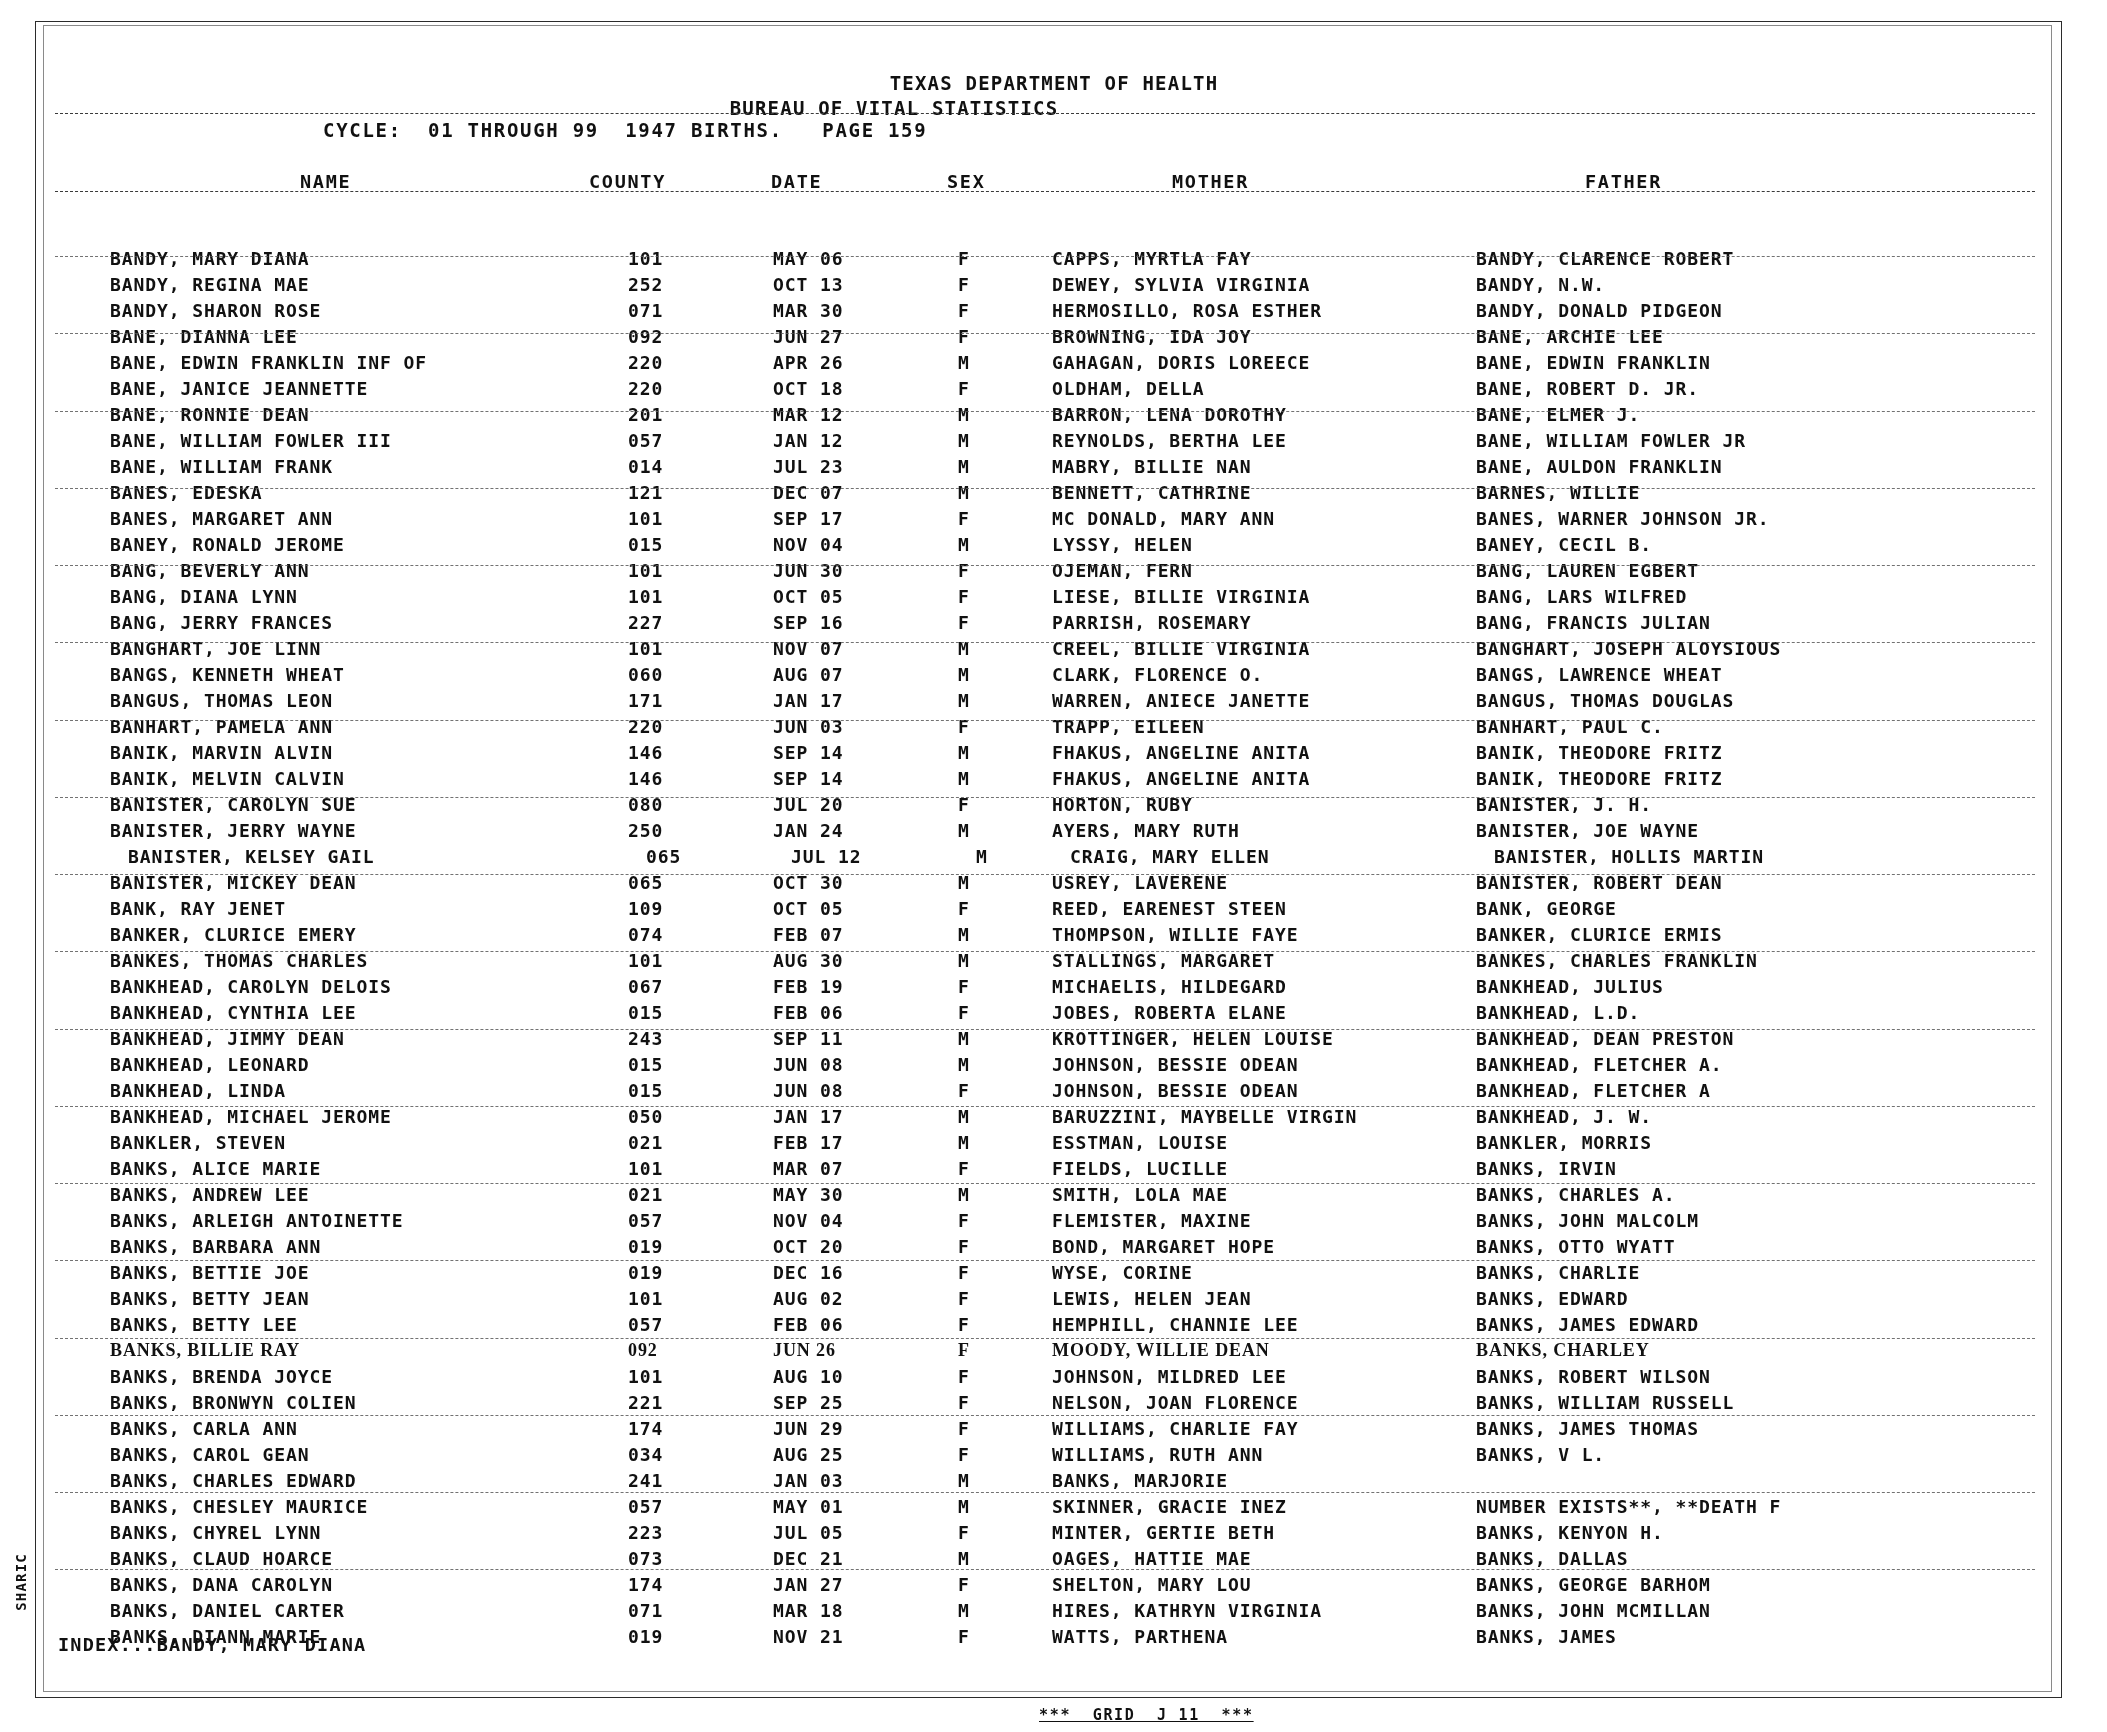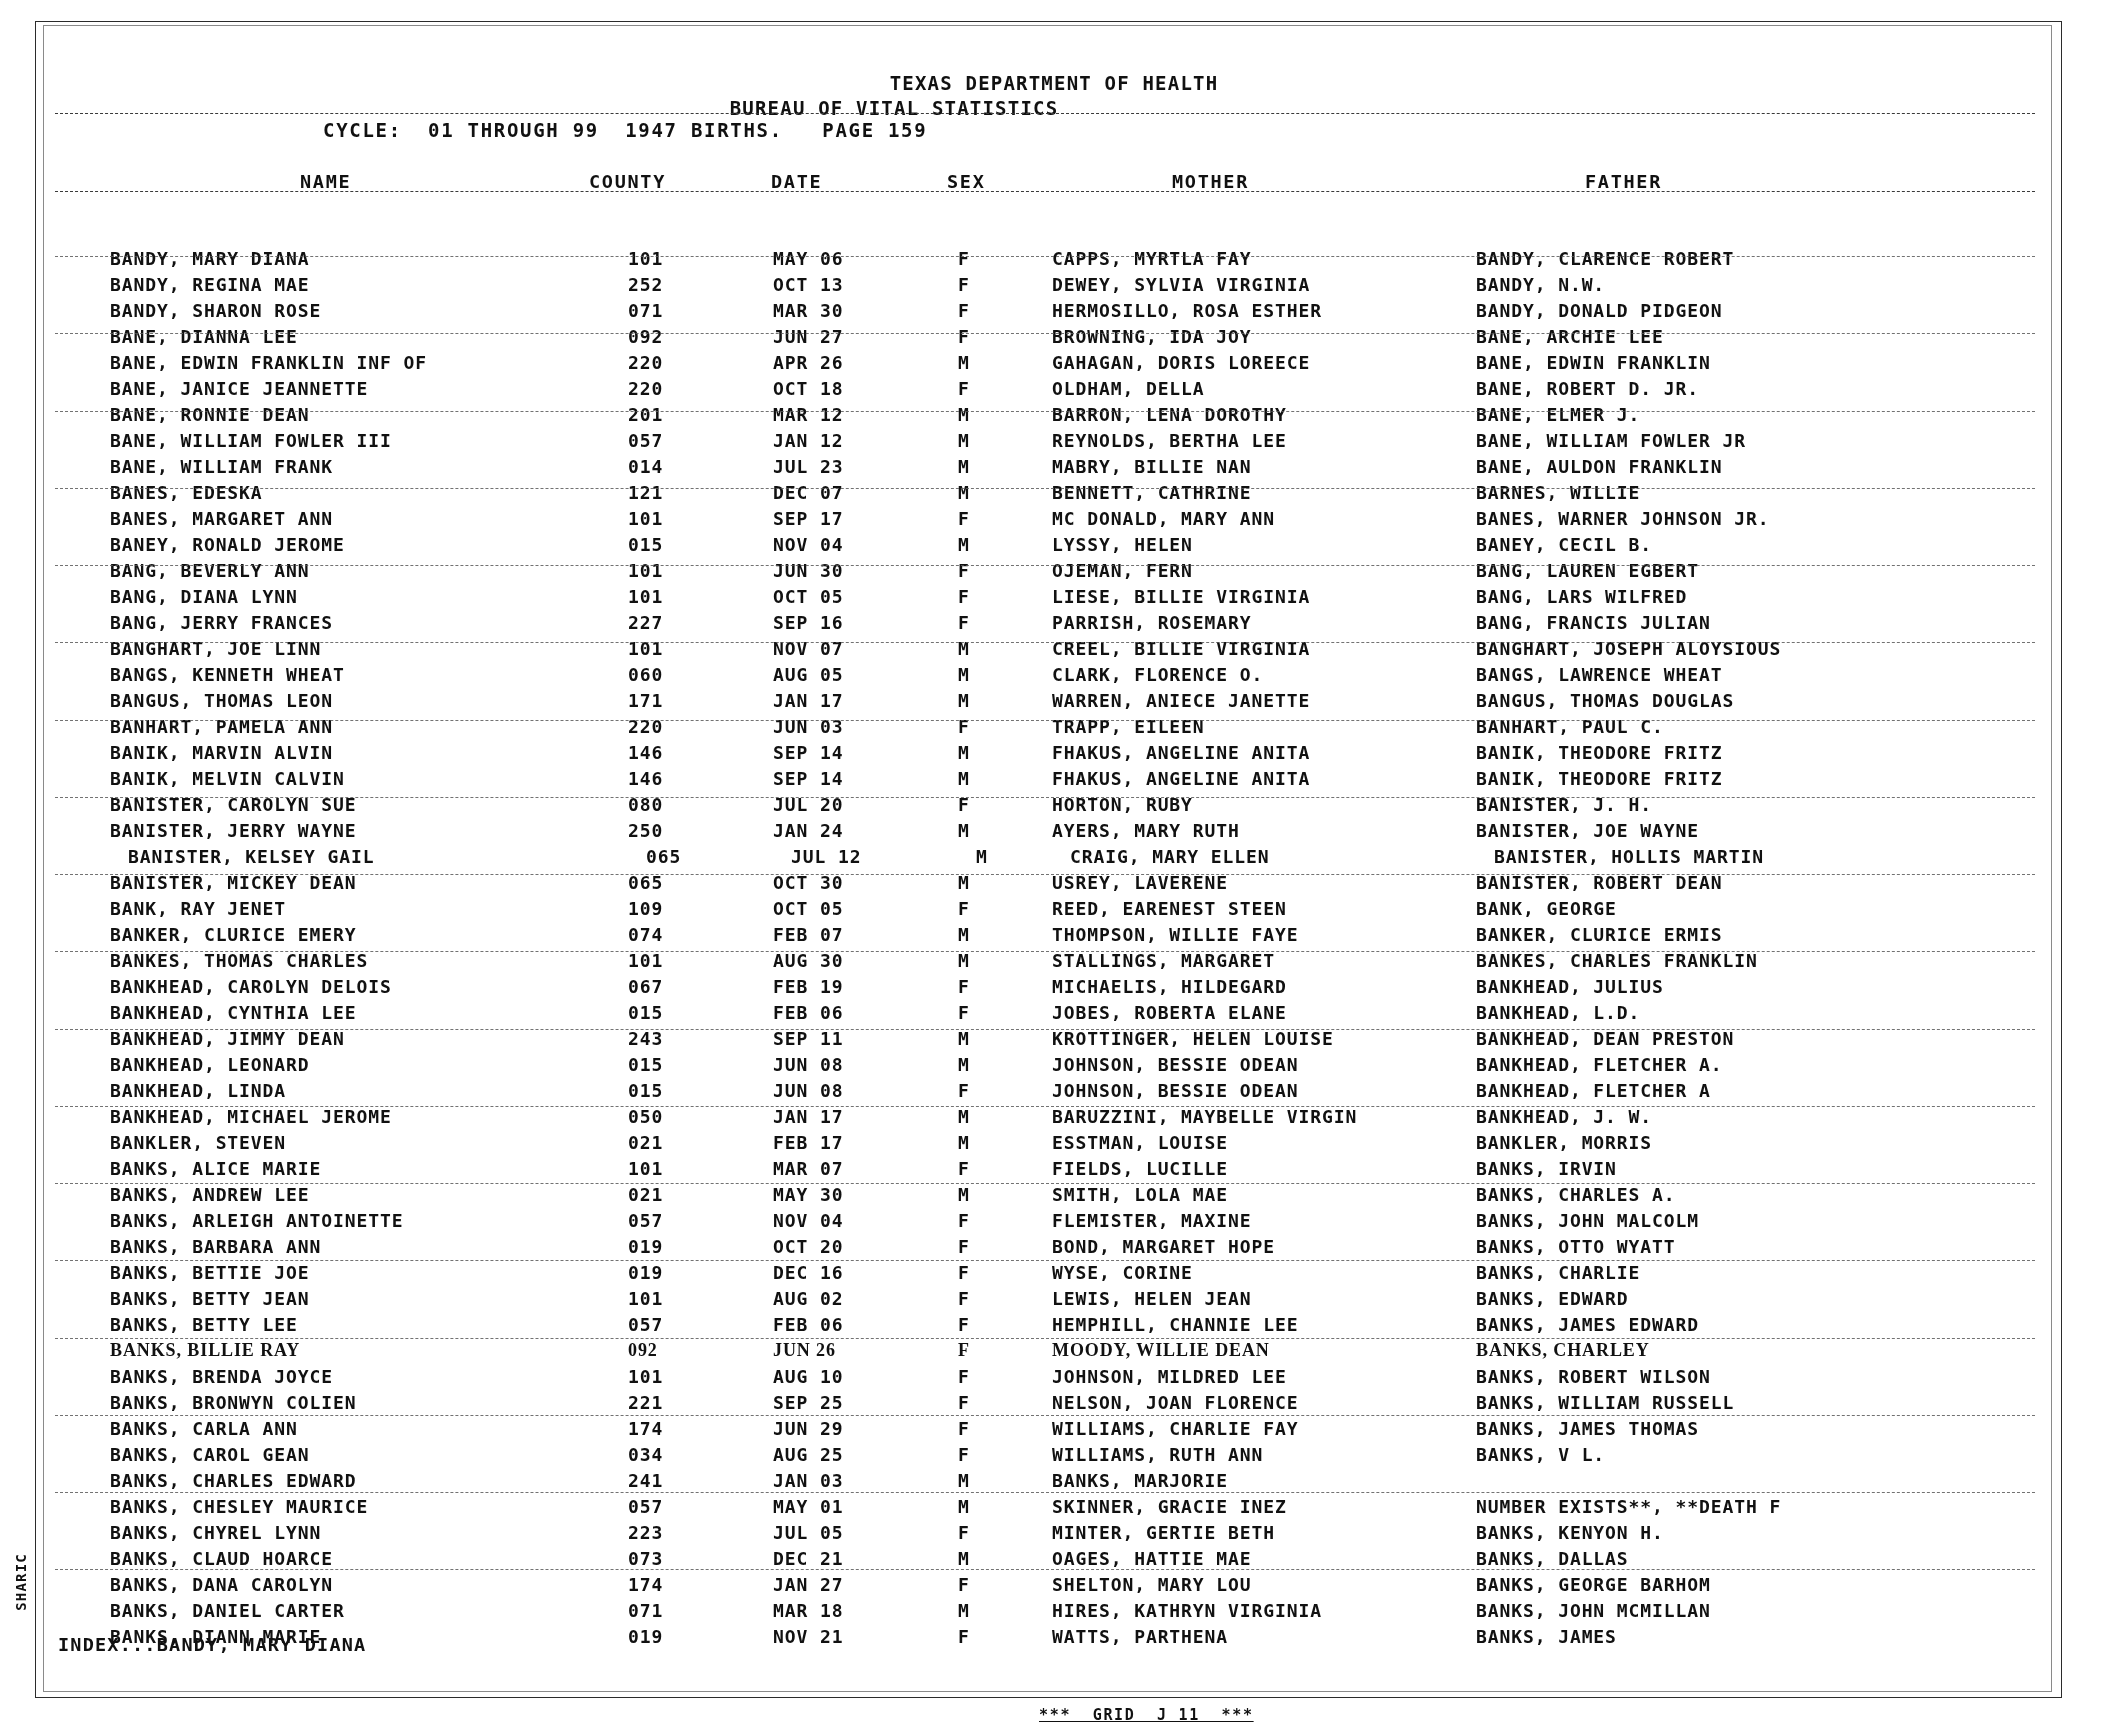--- a/index.html
+++ b/index.html
@@ -308,21 +308,21 @@
         <span class="cell c-county">101</span>
         <span class="cell c-date">NOV 07</span>
         <span class="cell c-sex">M</span>
         <span class="cell c-mother">CREEL, BILLIE VIRGINIA</span>
         <span class="cell c-father">BANGHART, JOSEPH ALOYSIOUS</span>
       </div>
       <div class="guide" style="top: 394px;"></div>
       <div class="row" style="top: 0px;">
         <span class="cell c-name">BANGS, KENNETH WHEAT</span>
         <span class="cell c-county">060</span>
-        <span class="cell c-date">AUG 05</span>
+        <span class="cell c-date">AUG 07</span>
         <span class="cell c-sex">M</span>
         <span class="cell c-mother">CLARK, FLORENCE O.</span>
         <span class="cell c-father">BANGS, LAWRENCE WHEAT</span>
       </div>
       <div class="row" style="top: 0px;">
         <span class="cell c-name">BANGUS, THOMAS LEON</span>
         <span class="cell c-county">171</span>
         <span class="cell c-date">JAN 17</span>
         <span class="cell c-sex">M</span>
         <span class="cell c-mother">WARREN, ANIECE JANETTE</span>

